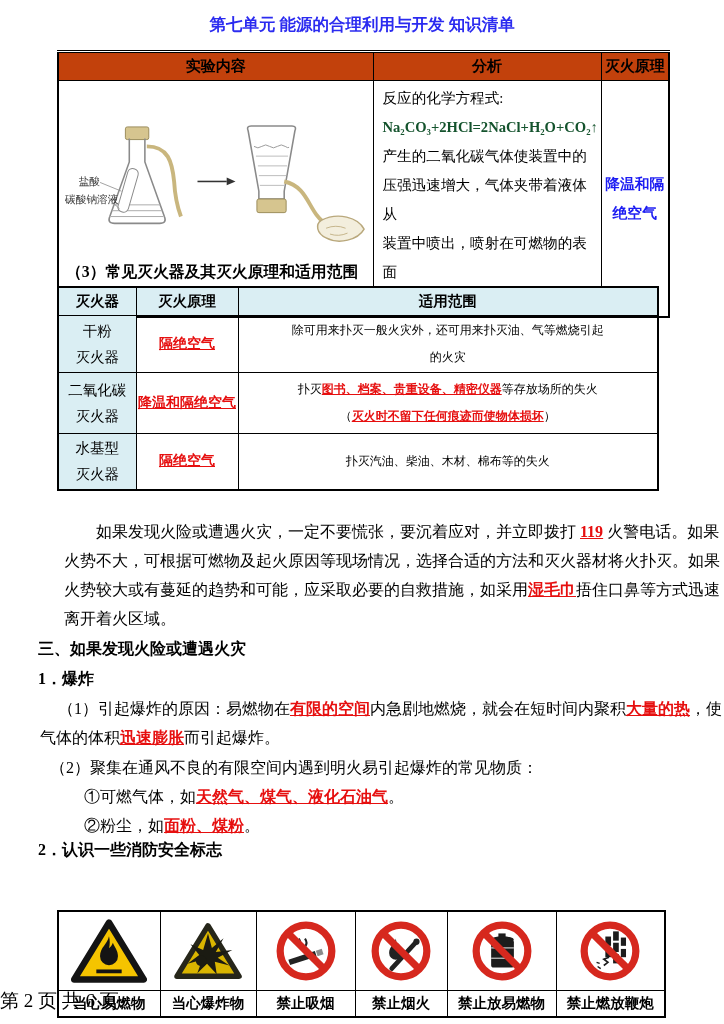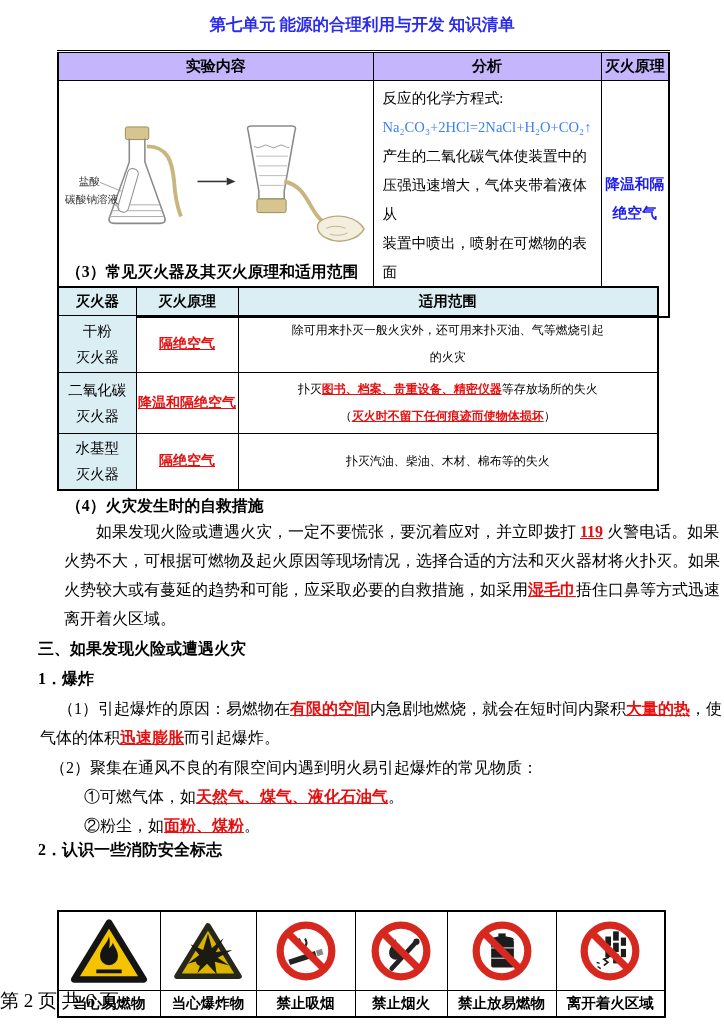--- a/index.html
+++ b/index.html
@@ -10,28 +10,28 @@
     overflow:hidden; margin:0 auto;
   }
   .abs { position:absolute; white-space:nowrap; }
   #title { position:absolute; top:14px; left:0; right:0; text-align:center;
            color:#2b2bf0; font-weight:bold; font-size:16.5px; }
 
   
   #table1 { position:absolute; left:57px; top:50px; width:611px;
             border-collapse:collapse; table-layout:fixed;
             border:2px solid #000; border-top:3px double #000; }
-  #table1 th { height:29px; background:#c4b5fd; border:1px solid #000;
+  #table1 th { height:29px; background:#c2410c; border:1px solid #000;
                font-size:15px; font-weight:bold; }
   #table1 td { border:1px solid #000; height:176px; vertical-align:top; }
   #table1 td.cell-apparatus { vertical-align:middle; text-align:center; }
   #table1 td.cell-analysis  { padding:3px 4px 0 9px; font-size:14.6px; line-height:29px; }
   #table1 td.cell-principle { vertical-align:middle; text-align:center;
                color:#1c1cf2; font-weight:bold; font-size:14.8px; line-height:29px; }
-  .eq { color:#3b82f6; font-weight:normal; white-space:nowrap; }
+  .eq { color:#14532d; font-weight:bold; white-space:nowrap; }
 
   
   .h-bold { font-weight:bold; font-size:15.8px; }
   .bodyline { position:absolute; font-size:16px; white-space:nowrap; }
   .em-red { color:#e60f0f; font-weight:bold; text-decoration:underline;
             text-decoration-color:#e60f0f; }
 
   
   #table2 { position:absolute; left:57px; top:286px; width:600px;
             border-collapse:collapse; table-layout:fixed; border:2px solid #000; }
@@ -171,21 +171,20 @@
       <td class="cell-prin">
         <span>隔绝空气</span>
       </td>
       <td class="cell-scope">
         <div>扑灭汽油、柴油、木材、棉布等的失火</div>
       </td>
     </tr>
   </tbody>
     </table>
 
-  <div class="abs h-bold" style="left:66px; top:496px;">（4）火灾发生时的自救措施</div>
 
   <div class="bodyline" style="left:96px; top:522px;text-align:center;"><span>如果发现火险或遭遇火灾，一定不要慌张，要沉着应对，并立即拨打 </span><span class="em-red">119</span><span> 火警电话。如果</span></div>
   <div class="bodyline" style="left:64px; top:551px;">火势不大，可根据可燃物及起火原因等现场情况，选择合适的方法和灭火器材将火扑灭。如果</div>
   <div class="bodyline" style="left:64px; top:580px;"><span>火势较大或有蔓延的趋势和可能，应采取必要的自救措施，如采用</span><span class="em-red">湿毛巾</span><span>捂住口鼻等方式迅速</span></div>
   <div class="bodyline" style="left:64px; top:609px;">离开着火区域。</div>
 
   <div class="abs h-bold" style="left:38px; top:639px; font-size:16px;">三、如果发现火险或遭遇火灾</div>
   <div class="abs h-bold" style="left:38px; top:669px; font-size:16px;">1．爆炸</div>
 
   <div class="bodyline" style="left:58px; top:699px;"><span>（1）引起爆炸的原因：易燃物在</span><span class="em-red">有限的空间</span><span>内急剧地燃烧，就会在短时间内聚积</span><span class="em-red">大量的热</span><span>，使</span></div>
@@ -269,20 +268,20 @@
           <line x1="13" y1="13" x2="47" y2="47" stroke="#d6281e" stroke-width="7"></line>
         </svg>
       </td>
     </tr>
     <tr>
       <td class="cell-label">当心易燃物</td>
       <td class="cell-label">当心爆炸物</td>
       <td class="cell-label">禁止吸烟</td>
       <td class="cell-label">禁止烟火</td>
       <td class="cell-label">禁止放易燃物</td>
-      <td class="cell-label">离开着火区域</td>
+      <td class="cell-label">禁止燃放鞭炮</td>
     </tr>
   </tbody>
     </table>
 
   <div id="footer">第 2 页 共 6 页</div>
 
 </div>
 
 </body></html>

